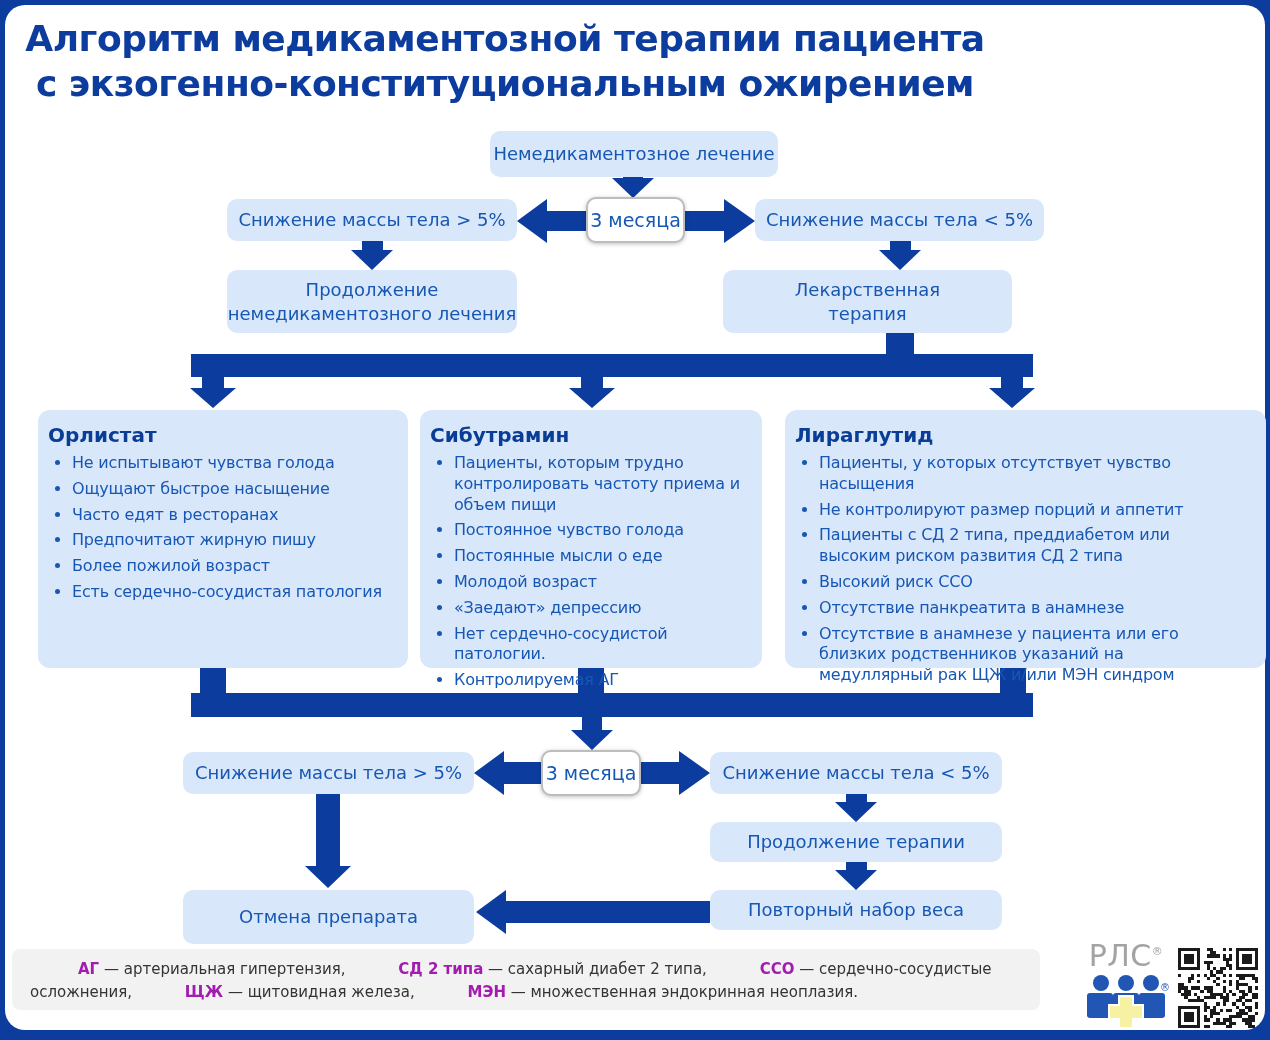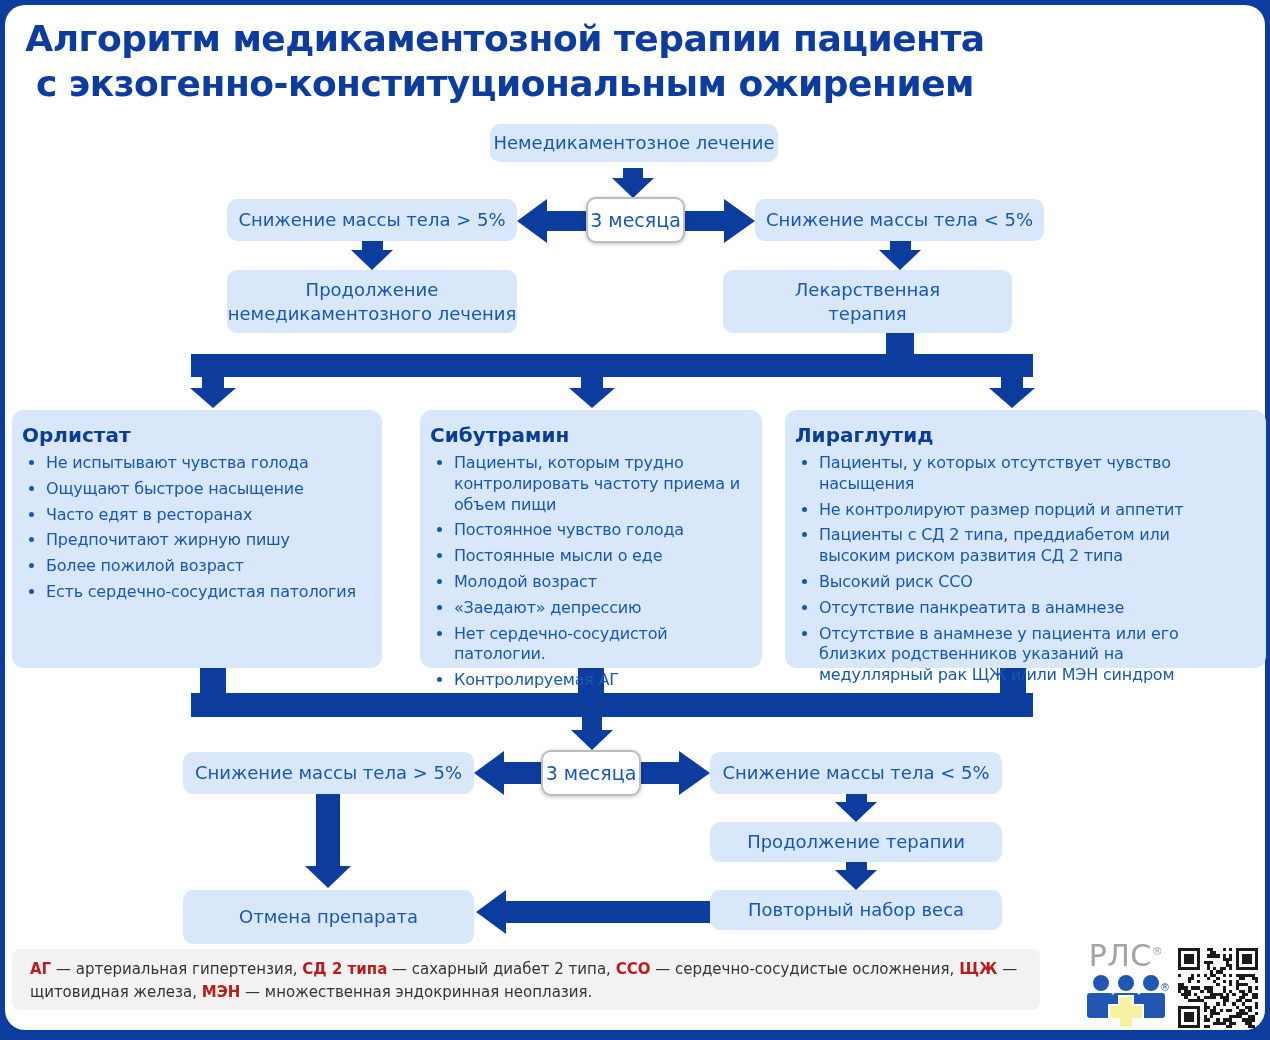--- a/index.html
+++ b/index.html
@@ -37,21 +37,21 @@
   .drug h3{margin:0 0 5px 0;font-size:20px;color:#0a3e96;letter-spacing:0;}
   .drug ul{margin:0;padding-left:24px;}
   .drug li{margin-bottom:5px;}
   .drug.w-mid ul{max-width:292px;}
   .drug.w-wide ul{max-width:384px;}
   .footnote{
     position:absolute;left:12px;top:949px;width:1028px;height:61px;z-index:2;
     background:#f2f2f2;border-radius:8px;box-sizing:border-box;
     padding:9px 18px;color:#333333;font-size:15px;line-height:1.5;
   }
-  .footnote b{color:#b91c1c;}
+  .footnote b{color:#a21caf;margin-left:48px;}
   .logo{
     position:absolute;left:1083px;top:941px;width:86px;z-index:2;text-align:center;
   }
   .logo-text{
     font-weight:normal;font-size:30px;line-height:1;color:#a3a3a3;letter-spacing:0.5px;
   }
   .logo-text sup{font-size:11px;vertical-align:super;}
   .logo svg{display:block;margin:3px auto 0 auto;}
   .logo .people-reg{
     position:absolute;right:-1px;top:41px;font-size:10px;color:#2156b4;
@@ -88,30 +88,30 @@
       <path d="M316 794 V866 H305 L328 888 L351 866 H340 V794 Z"></path>
       <path d="M710 901 H506 V890 L476 912 L506 934 V923 H710 Z"></path>
     </g>
   </svg>
 
   <div class="title">
     <span style="display:block">Алгоритм медикаментозной терапии пациента</span>
     <span style="display:block">с экзогенно-конституциональным ожирением</span>
   </div>
 
-  <div class="box" style="left:490px;top:124px;width:288px;height:38px">Немедикаментозное лечение</div>
+  <div class="box" style="left:490px;top:131px;width:288px;height:46px">Немедикаментозное лечение</div>
   <div class="box" style="left:227px;top:199px;width:290px;height:42px">Снижение массы тела &gt; 5%</div>
   <div class="chk" style="left:586px;top:197px;width:99px;height:46px">3 месяца</div>
   <div class="box" style="left:755px;top:199px;width:289px;height:42px">Снижение массы тела &lt; 5%</div>
   <div class="box" style="left:227px;top:270px;width:290px;height:63px">Продолжение
 немедикаментозного лечения</div>
   <div class="box" style="left:723px;top:270px;width:289px;height:63px">Лекарственная
 терапия</div>
 
-  <div class="drug" style="left:12px;top:410px;width:370px;height:258px">
+  <div class="drug" style="left:38px;top:410px;width:370px;height:258px">
     <h3>Орлистат</h3>
     <ul>
         <li>Не испытывают чувства голода</li>
         <li>Ощущают быстрое насыщение</li>
         <li>Часто едят в ресторанах</li>
         <li>Предпочитают жирную пишу</li>
         <li>Более пожилой возраст</li>
         <li>Есть сердечно-сосудистая патология</li>
       </ul>
   </div>

